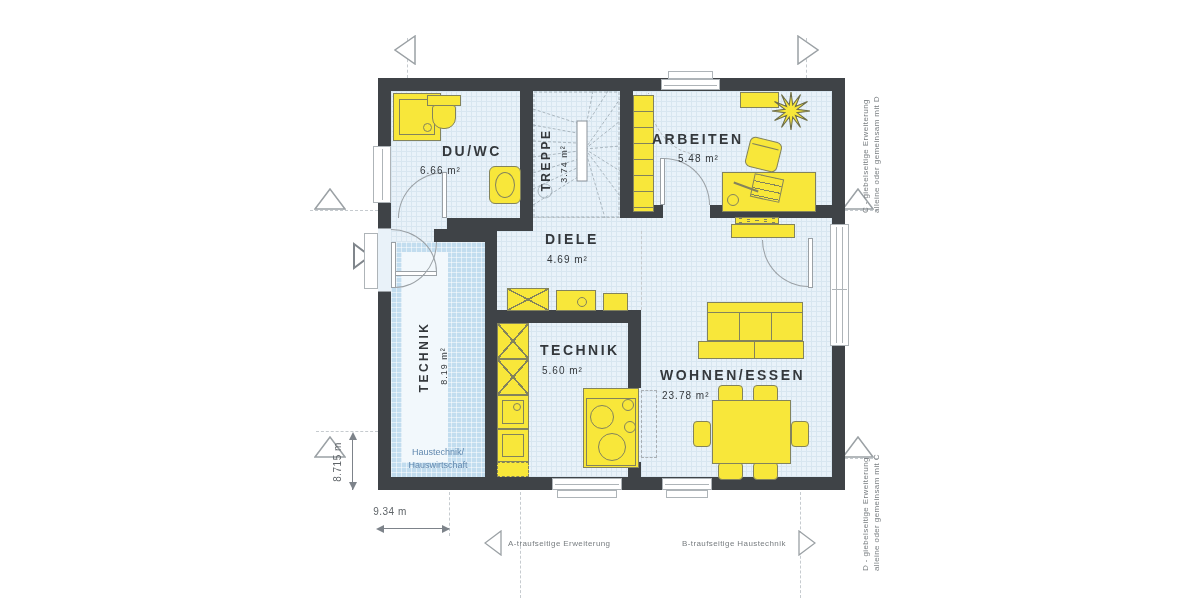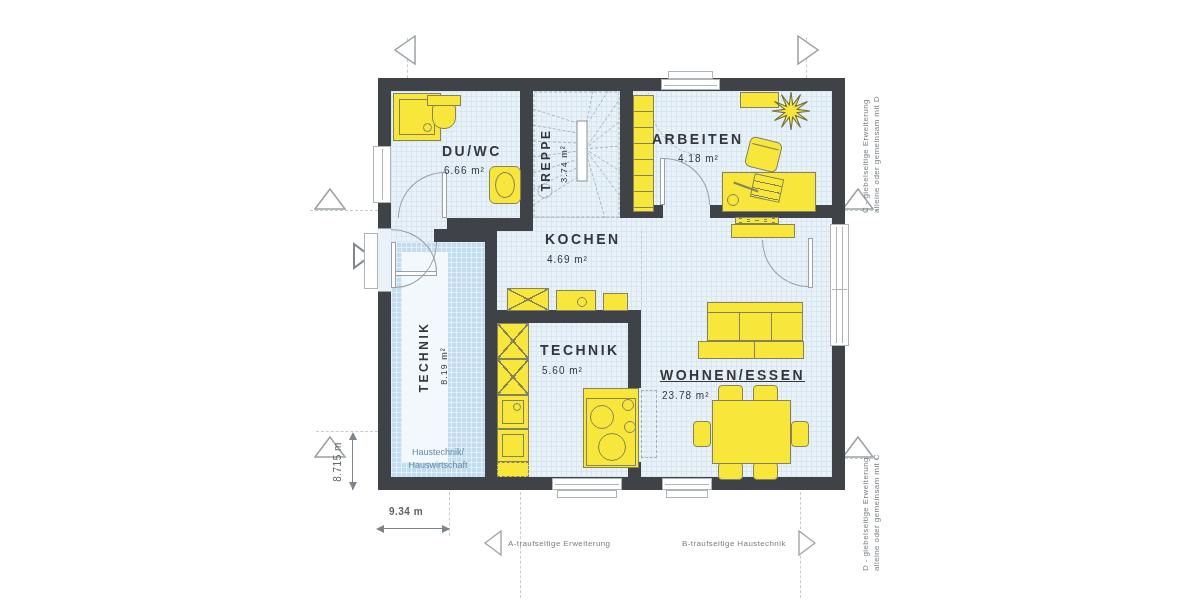--- a/index.html
+++ b/index.html
@@ -218,43 +218,43 @@
     </div>
   <div class="abs chair" style="left:718px;top:385px;width:25px;height:18px;"></div>
   <div class="abs chair" style="left:753px;top:385px;width:25px;height:18px;"></div>
   <div class="abs chair" style="left:718px;top:462px;width:25px;height:18px;"></div>
   <div class="abs chair" style="left:753px;top:462px;width:25px;height:18px;"></div>
   <div class="abs chair" style="left:693px;top:421px;width:18px;height:26px;"></div>
   <div class="abs chair" style="left:791px;top:421px;width:18px;height:26px;"></div>
   <div class="abs furn" style="left:712px;top:400px;width:79px;height:64px;"></div>
 
   <div class="abs rlabel" style="left:442px;top:143px;">DU/WC</div>
-  <div class="abs rarea" style="left:444px;top:165px;">6.66 m²</div>
+  <div class="abs rarea" style="left:420px;top:165px;">6.66 m²</div>
   <div class="abs rlabel vtext" style="left:487px;top:152px;width:120px;height:16px;text-align:center;font-size:12px;">TREPPE</div>
   <div class="abs rarea vtext" style="left:525px;top:158px;width:80px;height:12px;text-align:center;font-size:9px;">3.74 m²</div>
   <div class="abs rlabel" style="left:652px;top:131px;">ARBEITEN</div>
-  <div class="abs rarea" style="left:678px;top:153px;">4.18 m²</div>
-  <div class="abs rlabel" style="left:545px;top:231px;">KOCHEN</div>
+  <div class="abs rarea" style="left:678px;top:153px;">5.48 m²</div>
+  <div class="abs rlabel" style="left:545px;top:231px;">DIELE</div>
   <div class="abs rarea" style="left:547px;top:254px;">4.69 m²</div>
   <div class="abs rlabel vtext" style="left:356px;top:348px;width:140px;height:18px;text-align:center;font-size:12px;">TECHNIK</div>
   <div class="abs rarea vtext" style="left:405px;top:360px;width:80px;height:12px;text-align:center;font-size:9px;">8.19 m²</div>
   <div class="abs rlabel" style="left:540px;top:342px;">TECHNIK</div>
   <div class="abs rarea" style="left:542px;top:365px;">5.60 m²</div>
-  <div class="abs rlabel" style="left:660px;top:367px;text-decoration:underline;">WOHNEN/ESSEN</div>
+  <div class="abs rlabel" style="left:660px;top:367px;">WOHNEN/ESSEN</div>
   <div class="abs rarea" style="left:662px;top:390px;">23.78 m²</div>
   <div class="abs note" style="left:391px;top:446px;width:94px;">
     <div>Haustechnik/</div>
     <div>Hauswirtschaft</div>
   </div>
 
   <div class="abs dim vtext" style="left:304px;top:455px;width:70px;height:14px;">8.715 m</div>
   <div class="abs" style="left:352px;top:434px;width:0;height:56px;border-left:1px solid #7d838a;"></div>
   <div class="ah" style="left:349px;top:432px;border-left:4px solid transparent;border-right:4px solid transparent;border-bottom:8px solid #7d838a;"></div>
   <div class="ah" style="left:349px;top:482px;border-left:4px solid transparent;border-right:4px solid transparent;border-top:8px solid #7d838a;"></div>
-  <div class="abs dim" style="left:371px;top:506px;width:70px;font-weight:bold;">9.34 m</div>
+  <div class="abs dim" style="left:355px;top:506px;width:70px;">9.34 m</div>
   <div class="abs" style="left:378px;top:528px;width:71px;height:0;border-top:1px solid #7d838a;"></div>
   <div class="ah" style="left:376px;top:525px;border-top:4px solid transparent;border-bottom:4px solid transparent;border-right:8px solid #7d838a;"></div>
   <div class="ah" style="left:442px;top:525px;border-top:4px solid transparent;border-bottom:4px solid transparent;border-left:8px solid #7d838a;"></div>
 
   <div class="abs ann" style="left:508px;top:538px;">A-traufseitige Erweiterung</div>
   <div class="abs ann" style="left:682px;top:538px;">B-traufseitige Haustechnik</div>
   <div class="abs ann vtext" style="left:797px;top:126px;width:150px;height:24px;">
     <div>C - giebelseitige Erweiterung</div>
     <div>alleine oder gemeinsam mit D</div>
   </div>

